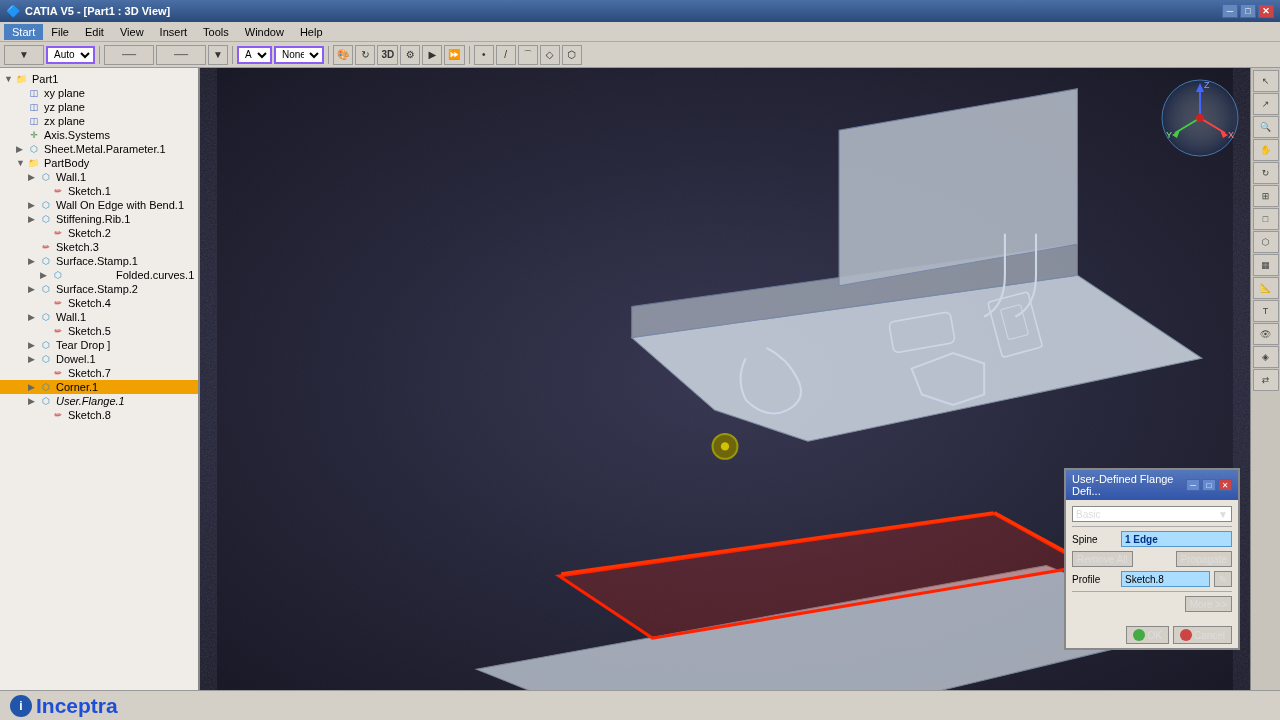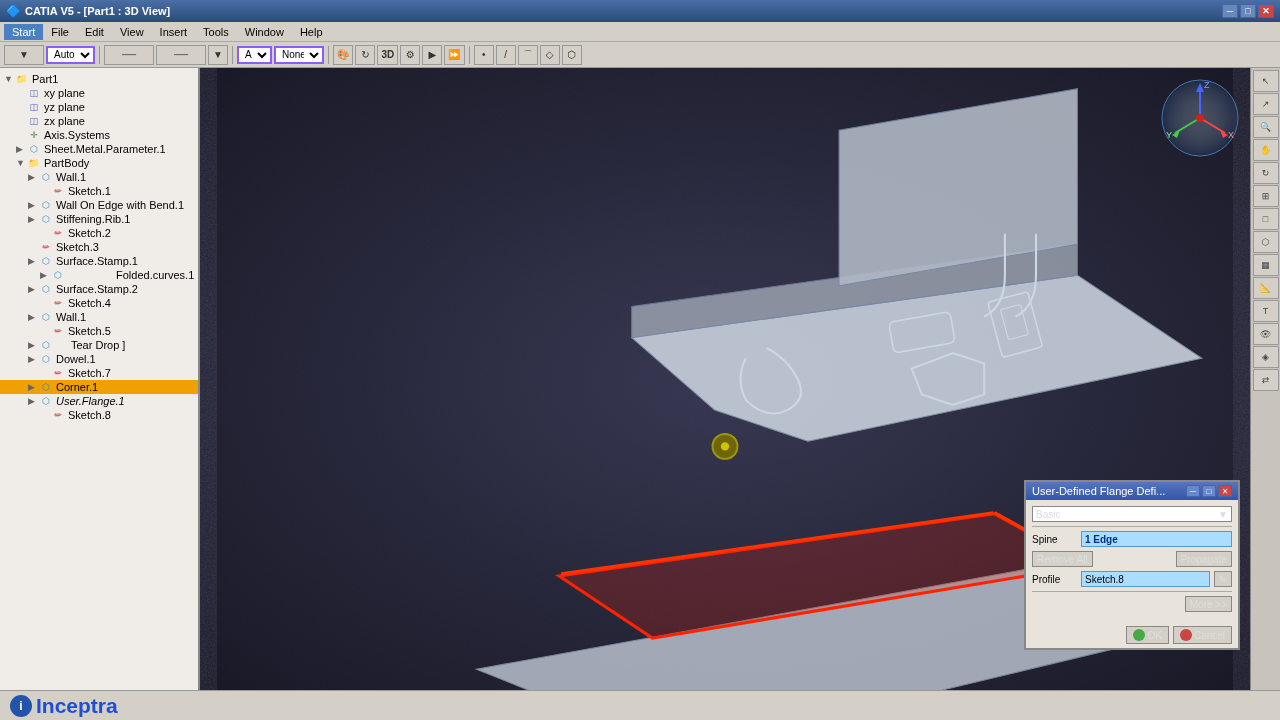--- a/index.html
+++ b/index.html
@@ -126,21 +126,21 @@
       right: 10px;
       width: 80px;
       height: 80px;
     }
 
     
     #dialog {
       position: absolute;
       bottom: 40px;
       right: 10px;
-      width: 216px;
+      width: 176px;
       background: #e8e4dc;
       border: 2px solid #888;
       font-size: 11px;
     }
     #dialog-title {
       background: linear-gradient(to bottom, #5577bb, #3355aa);
       color: white;
       padding: 3px 6px;
       font-size: 11px;
       display: flex;
@@ -458,21 +458,21 @@
         <span class="tree-indent"></span>
         <span class="tree-expand"></span>
         <span class="tree-icon" style="color: rgb(204, 68, 68);">✏</span>
         <span style="margin-left: 2px;">Sketch.5</span>
       </div>
       <div class="tree-item">
         <span class="tree-indent"></span>
         <span class="tree-indent"></span>
         <span class="tree-expand">▶</span>
         <span class="tree-icon" style="color: rgb(34, 136, 204);">⬡</span>
-        <span style="margin-left: 17px;">Tear Drop ]</span>
+        <span style="margin-left: 2px;">Tear Drop ]</span>
       </div>
       <div class="tree-item">
         <span class="tree-indent"></span>
         <span class="tree-indent"></span>
         <span class="tree-expand">▶</span>
         <span class="tree-icon" style="color: rgb(34, 136, 204);">⬡</span>
         <span style="margin-left: 2px;">Dowel.1</span>
       </div>
       <div class="tree-item">
         <span class="tree-indent"></span>

